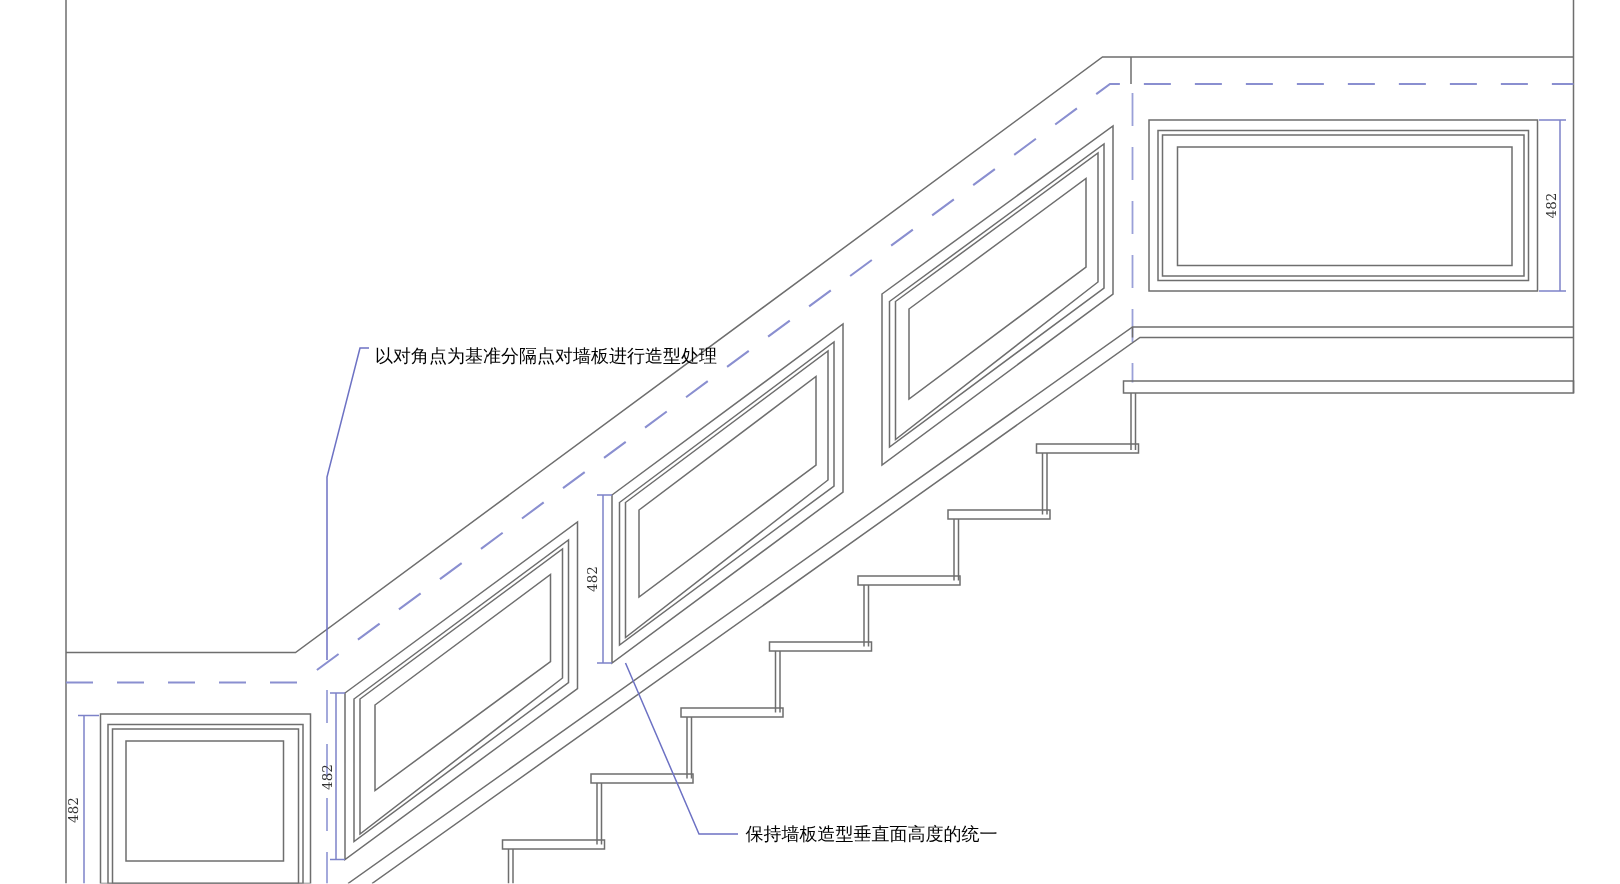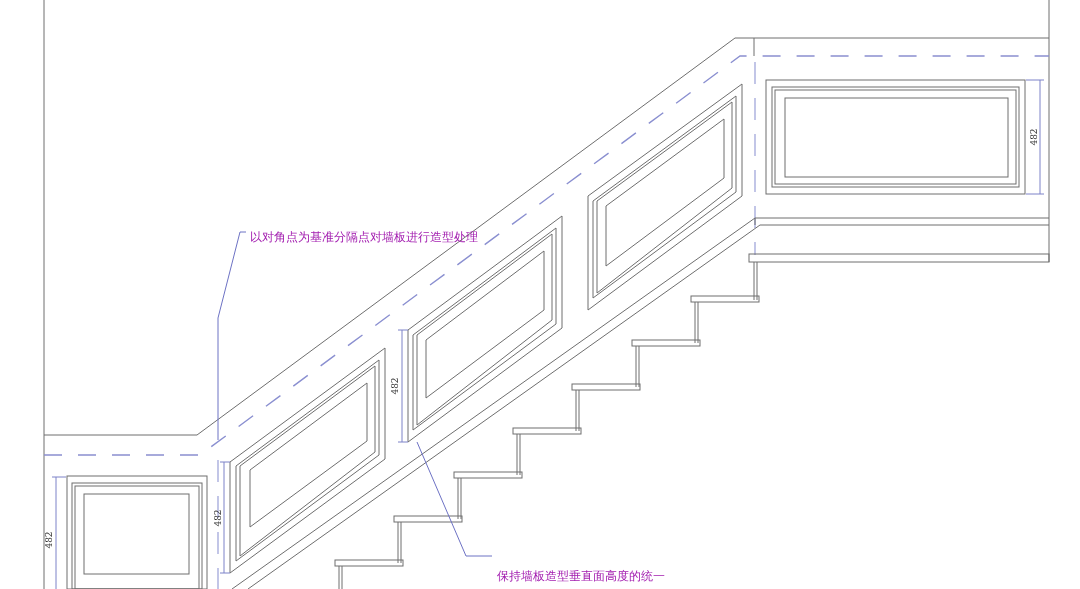--- a/index.html
+++ b/index.html
@@ -4,21 +4,21 @@
 <style>
   html, body { margin: 0; padding: 0; background: #ffffff; }
   body { width: 1080px; height: 589px; overflow: hidden; position: relative; font-family: "DejaVu Sans", sans-serif; }
   #canvas { position: absolute; left: 0; top: 0; width: 1080px; height: 589px; }
   .ln { stroke: #6e6e6e; stroke-width: 1; fill: none; }
   .dash { stroke: #8a8fd0; stroke-width: 1.4; fill: none; stroke-dasharray: 18 16; }
   .dash-v { stroke: #9aa0d8; stroke-width: 1.2; fill: none; stroke-dasharray: 22 14; }
   .dim { stroke: #7c82c8; stroke-width: 1; fill: none; }
   .leader { stroke: #6d72c4; stroke-width: 1; fill: none; }
   .dim-text { font-family: "DejaVu Serif", serif; font-size: 9px; fill: #333; }
-  .annot { position: absolute; font-family: "DejaVu Sans", sans-serif; font-size: 12px; color: #a21caf; white-space: nowrap; }
+  .annot { position: absolute; font-family: "DejaVu Sans", sans-serif; font-size: 12px; color: #000000; white-space: nowrap; }
   .right-border { position: absolute; top: 0; right: 0; width: 30px; height: 589px; background: #ffffff; }
 </style>
 </head>
 <body>
 
 <svg id="canvas" viewBox="0 0 1080 589" xmlns="http://www.w3.org/2000/svg">
 
   <line class="ln" x1="44" y1="0" x2="44" y2="589"></line>
 
   <line class="ln" x1="1049" y1="0" x2="1049" y2="262"></line>
@@ -129,15 +129,15 @@
 
     <rect class="ln" x="335" y="560" width="68" height="6"></rect>
     <line class="ln" x1="339" y1="566" x2="339" y2="589"></line>
     <line class="ln" x1="342" y1="566" x2="342" y2="589"></line>
   </g>
 
   <polyline class="leader" points="417,442 466,556 492,556"></polyline>
 </svg>
 
 <div class="annot" style="left:250px; top:229px;">以对角点为基准分隔点对墙板进行造型处理</div>
-<div class="annot" style="left:497px; top:568px;">保持墙板造型垂直面高度的统一</div>
+<div class="annot" style="left:497px; top:548px;">保持墙板造型垂直面高度的统一</div>
 
 <div class="right-border"></div>
 
 </body></html>

